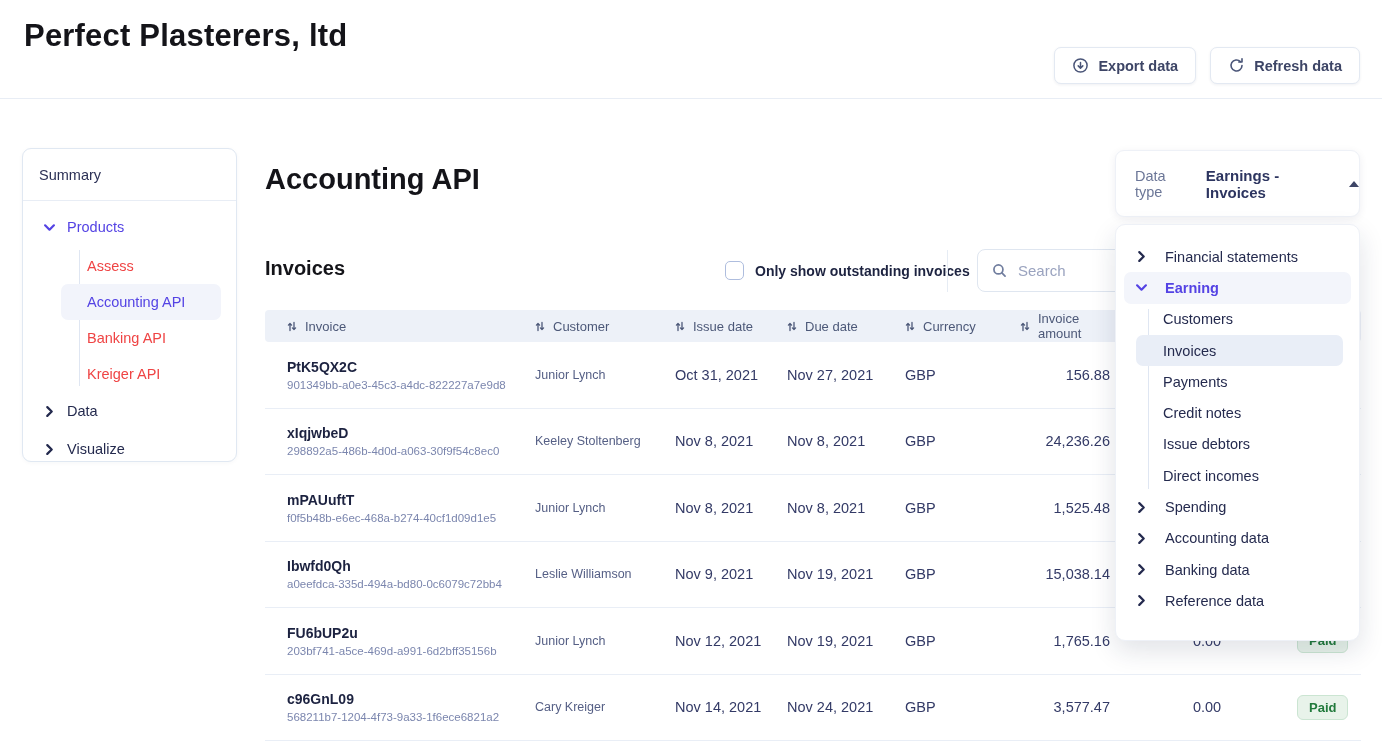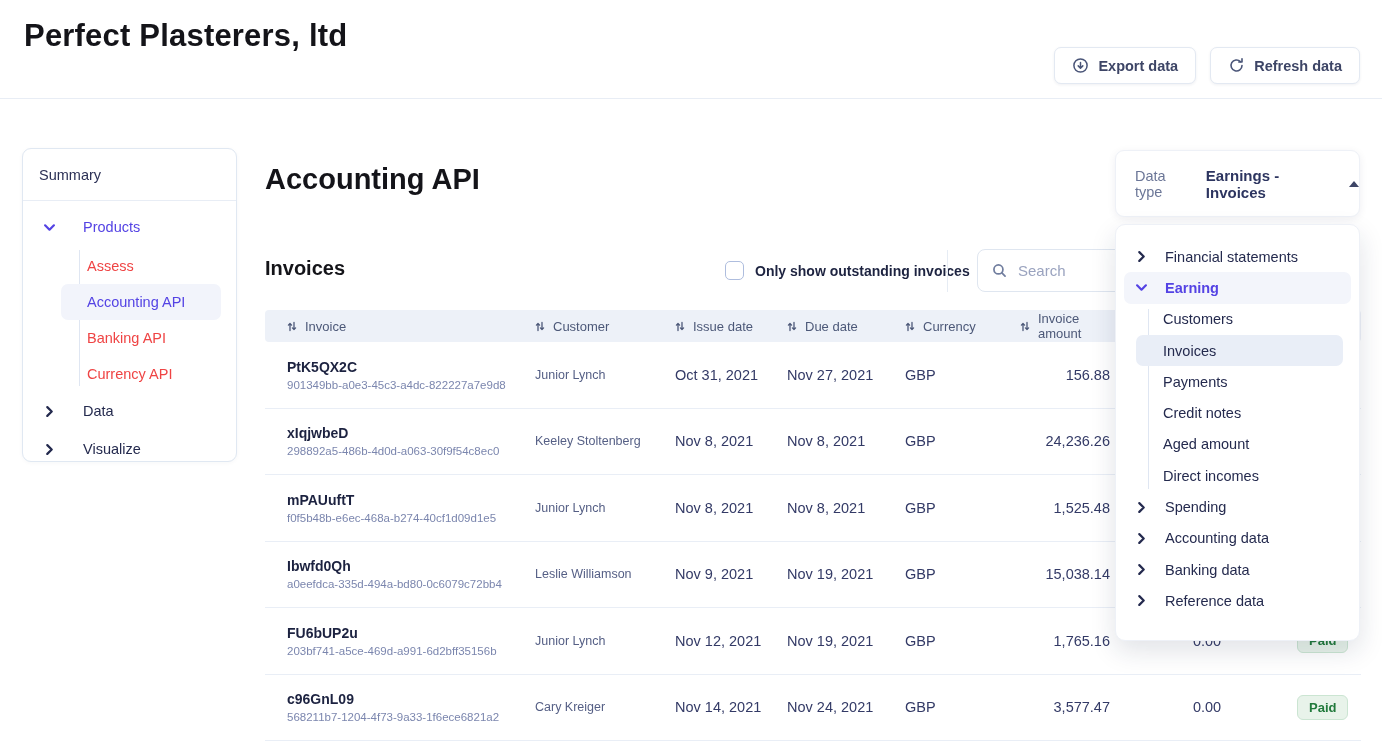--- a/index.html
+++ b/index.html
@@ -17,21 +17,21 @@
          border:1px solid #e3e9f2; border-radius:7px; box-shadow:0 1px 3px rgba(30,40,80,.07);
          font-family:inherit; font-size:14.5px; font-weight:700; color:#3d4566; cursor:pointer; }
   .btn svg { color:#4a5578; }
   .header-divider { position:absolute; left:0; top:98px; width:1382px; height:1px; background:#e8edf5; }
 
   
   .side-card { position:absolute; left:22px; top:148px; width:215px; height:314px; background:#fff;
                border:1px solid #e0e8f2; border-radius:9px; box-shadow:0 1px 4px rgba(30,40,80,.04); overflow:hidden; }
   .side-summary { height:51px; display:flex; align-items:center; padding-left:16px; font-size:14.5px; color:#2c3156; cursor:pointer; }
   .side-div { height:1px; background:#e8edf5; }
-  .side-item { display:flex; align-items:center; gap:28px; height:42px; padding-left:21px; font-size:14.5px; color:#242a4e; cursor:pointer; }
+  .side-item { display:flex; align-items:center; gap:12px; height:42px; padding-left:21px; font-size:14.5px; color:#242a4e; cursor:pointer; }
   .side-item .chev { display:inline-flex; color:#242a4e; }
   .side-item.accent, .side-item.accent .chev { color:#5443e4; }
   .side-sub-wrap { position:relative; }
   .side-vline { position:absolute; left:56px; top:2px; bottom:6px; width:1px; background:#dfe6f2; }
   .side-sub { display:flex; align-items:center; height:36px; padding-left:64px; font-size:14.5px; color:#ef4444; cursor:pointer; position:relative; }
   .side-sub.sel { background:#f2f4fb; border-radius:7px; margin:0 15px 0 38px; padding-left:26px; color:#5443e4; }
 
   
   .main-title { position:absolute; left:265px; top:163px; font-size:29px; font-weight:800; color:#141419; }
   .section-title { position:absolute; left:265px; top:257px; font-size:20px; font-weight:800; color:#141419; }
@@ -121,21 +121,21 @@
             <path d="M3 1l4 4-4 4"></path>
           </svg>
       </span>
       <span>Products</span>
     </div>
     <div class="side-sub-wrap">
       <div class="side-vline"></div>
       <div class="side-sub">Assess</div>
       <div class="side-sub sel">Accounting API</div>
       <div class="side-sub">Banking API</div>
-      <div class="side-sub">Currency API</div>
+      <div class="side-sub">Kreiger API</div>
     </div>
     <div class="side-item" style="height:38px">
       <span class="chev">
         <svg width="11" height="11" viewBox="0 0 10 10" fill="none" stroke="currentColor" stroke-width="2" stroke-linecap="round" stroke-linejoin="round">
             <path d="M3 1l4 4-4 4"></path>
           </svg>
       </span>
       <span>Data</span>
     </div>
     <div class="side-item" style="height:38px">
@@ -344,21 +344,21 @@
       <div class="menu-item lvl1 selected">
         <span>Invoices</span>
       </div>
       <div class="menu-item lvl1">
         <span>Payments</span>
       </div>
       <div class="menu-item lvl1">
         <span>Credit notes</span>
       </div>
       <div class="menu-item lvl1">
-        <span>Aged amount</span>
+        <span>Issue debtors</span>
       </div>
       <div class="menu-item lvl1">
         <span>Direct incomes</span>
       </div>
       <div class="menu-item">
         <span class="chev">
           <svg width="11" height="11" viewBox="0 0 10 10" fill="none" stroke="currentColor" stroke-width="2" stroke-linecap="round" stroke-linejoin="round">
             <path d="M3 1l4 4-4 4"></path>
           </svg>
         </span>

